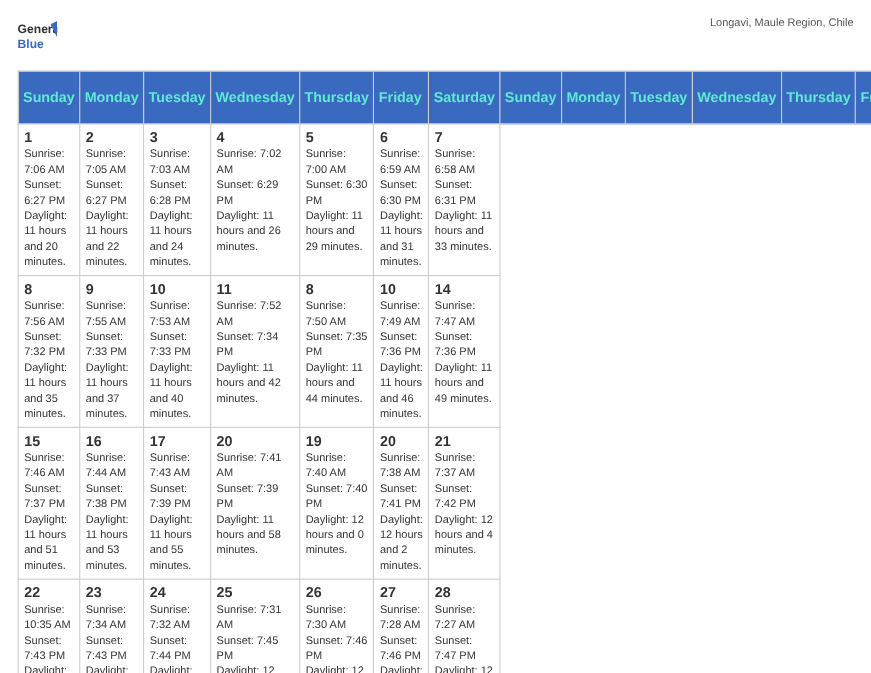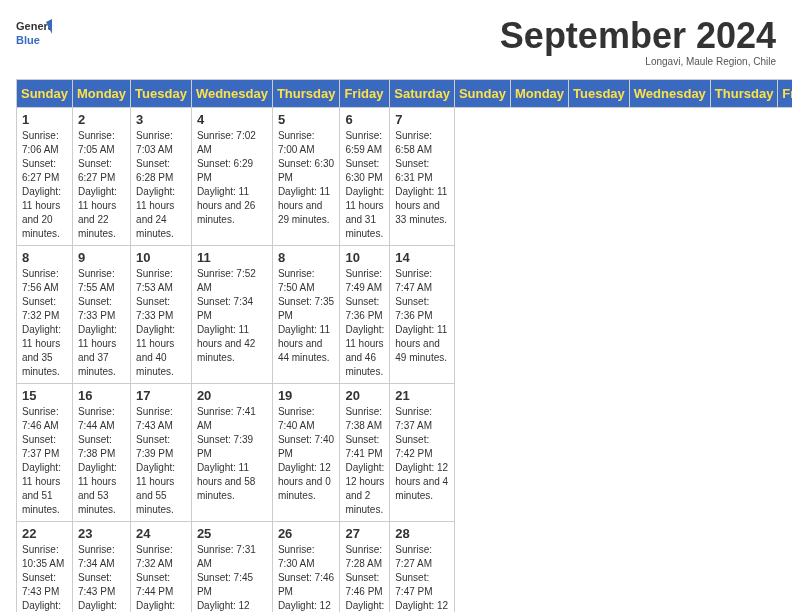--- a/index.html
+++ b/index.html
@@ -33,24 +33,24 @@
     .location {
       font-size: 10px;
       color: #555;
     }
     table {
       width: 100%;
       border-collapse: collapse;
     }
     th {
       background: #3a6abf;
-      color: #fde047;
+      color: #5eead4;
       font-size: 13px;
       font-weight: bold;
-      padding: 6px 4px;
+      padding: 16px 4px;
       text-align: left;
       border: 1px solid #ccc;
     }
     td {
       border: 1px solid #ccc;
       vertical-align: top;
       padding: 4px 5px;
       font-size: 10.5px;
       color: #333;
       background: #fff;
@@ -74,21 +74,20 @@
 
 <div class="header">
   <div class="logo">
     <svg width="36" height="36" viewBox="0 0 36 36" xmlns="http://www.w3.org/2000/svg">
       <text x="0" y="14" font-size="11" font-weight="bold" fill="#333" font-family="Arial">General</text>
       <text x="0" y="28" font-size="11" font-weight="bold" fill="#3a6abf" font-family="Arial">Blue</text>
       <polygon points="30,6 36,3 36,18" fill="#3a6abf"></polygon>
     </svg>
   </div>
   <div class="title-block">
-    <div class="month-title">September 2024</div>
     <div class="location">Longavi, Maule Region, Chile</div>
   </div>
 </div>
 
 <table>
   <thead>
     <tr>
     <th>Sunday</th>
         <th>Monday</th>
         <th>Tuesday</th>

